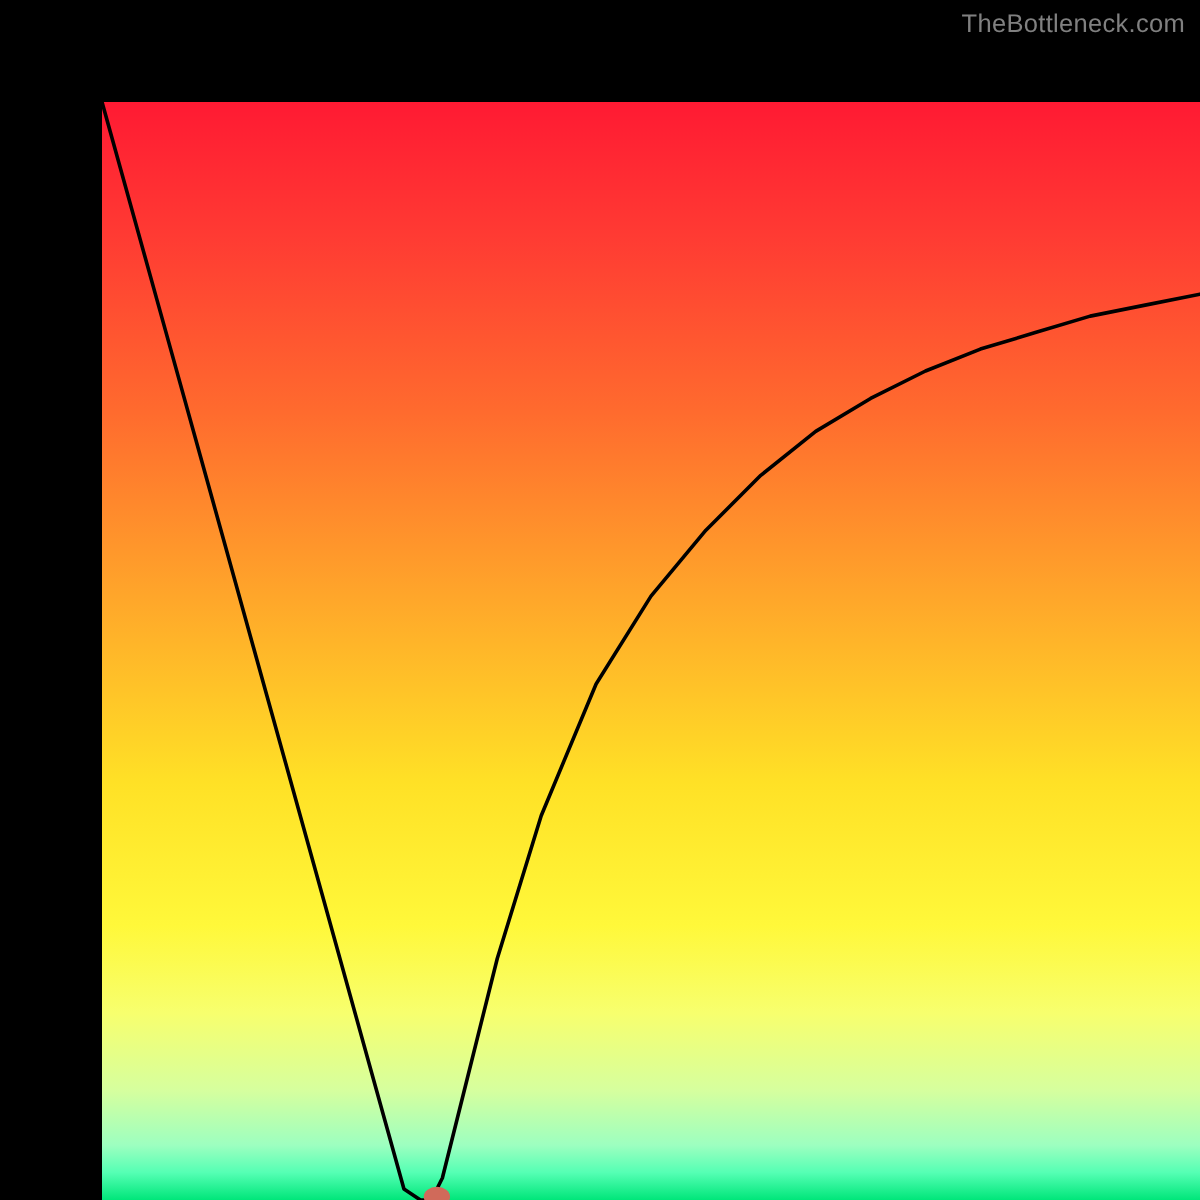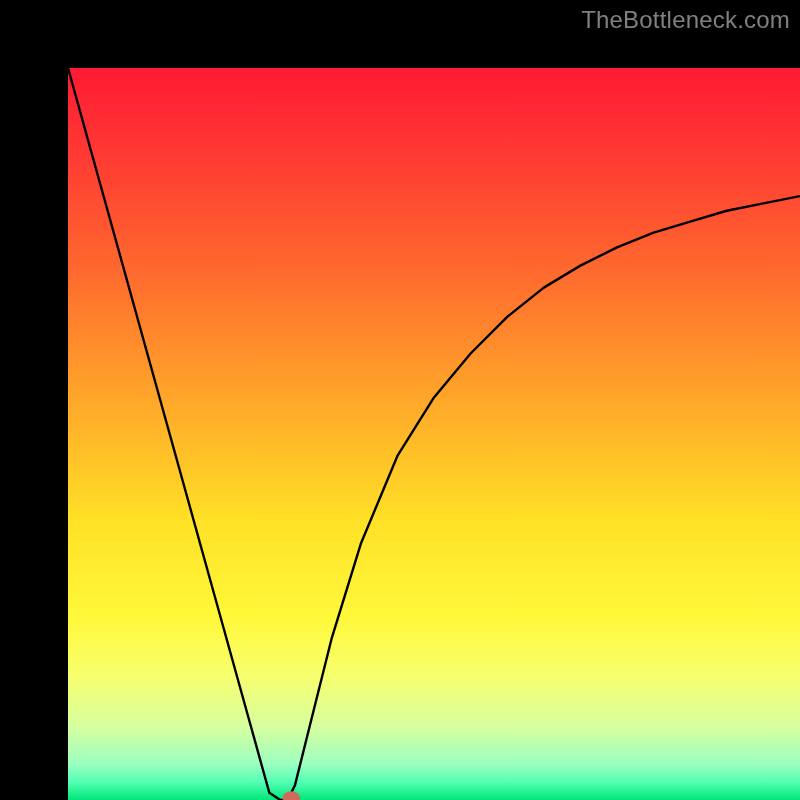--- a/index.html
+++ b/index.html
@@ -26,21 +26,21 @@
     top: 34px;
     width: 732px;
     height: 732px;
     overflow: hidden;
   }
   .watermark {
     position: absolute;
     top: 6px;
     right: 10px;
     color: #808080;
-    font-size: 24px;
+    font-size: 17px;
     font-weight: 500;
     letter-spacing: 0.2px;
     z-index: 10;
   }
   svg {
     display: block;
   }
 </style>
 </head>
 <body>

